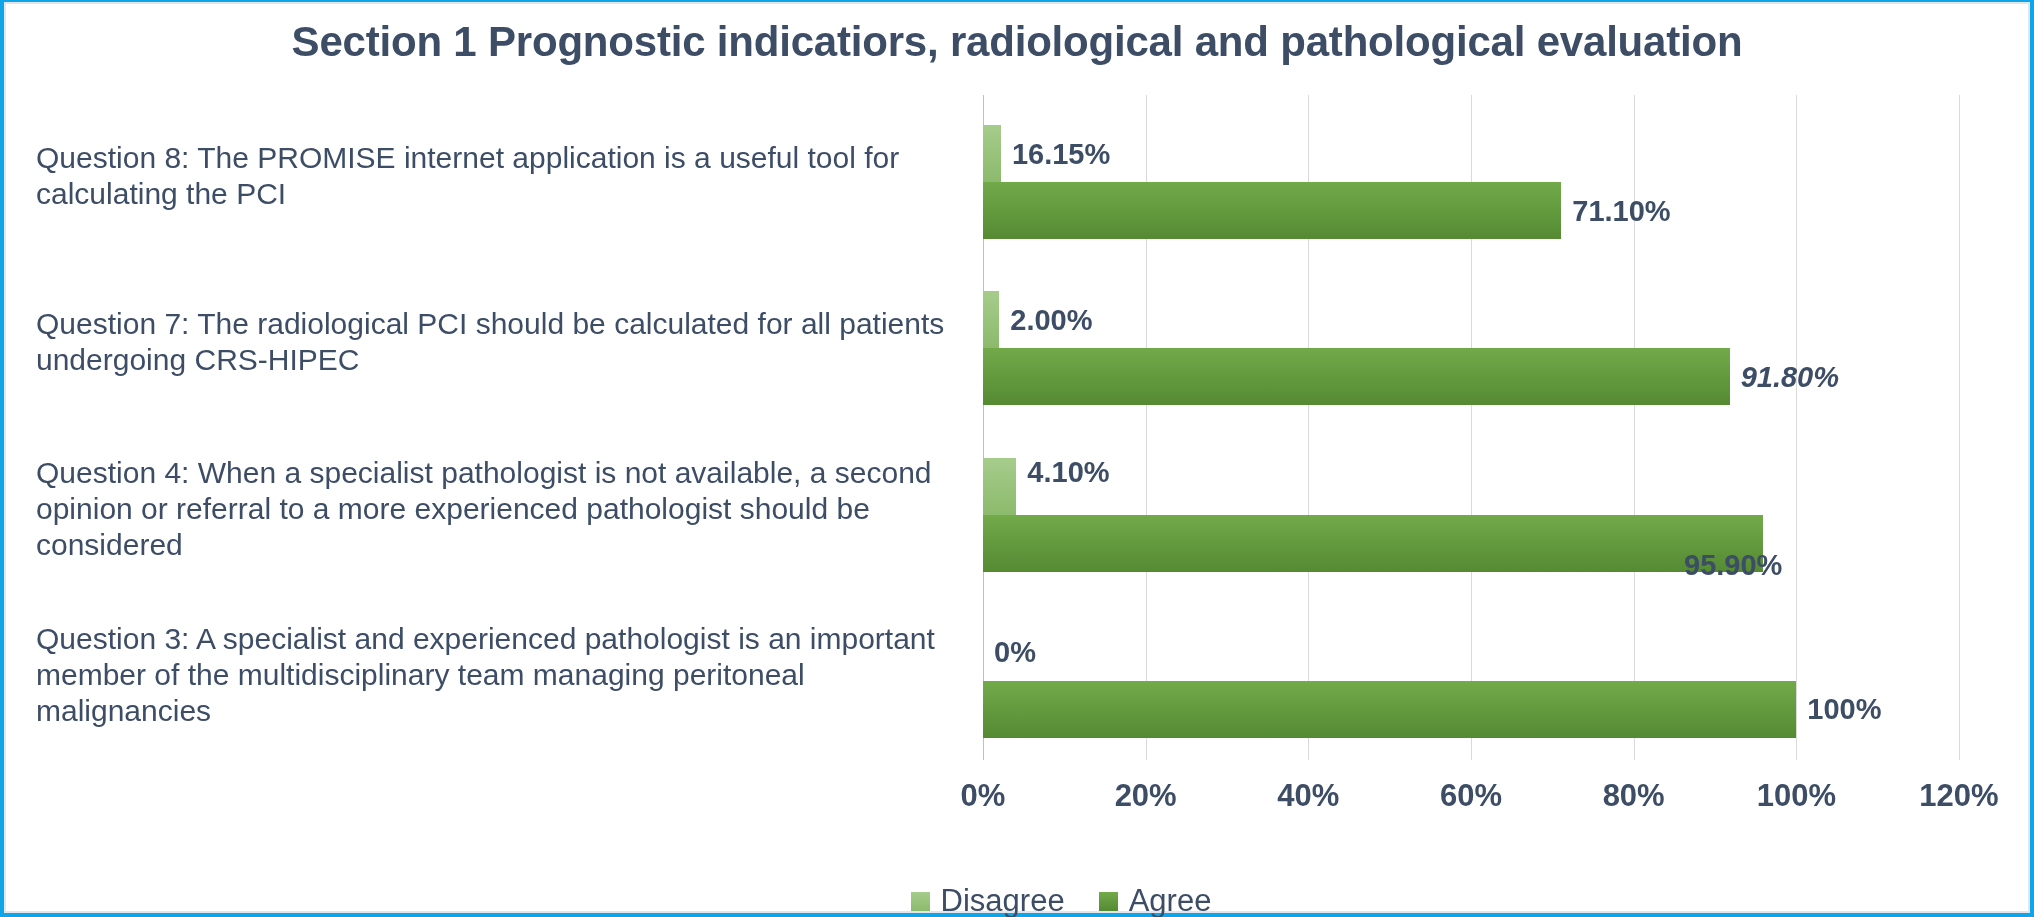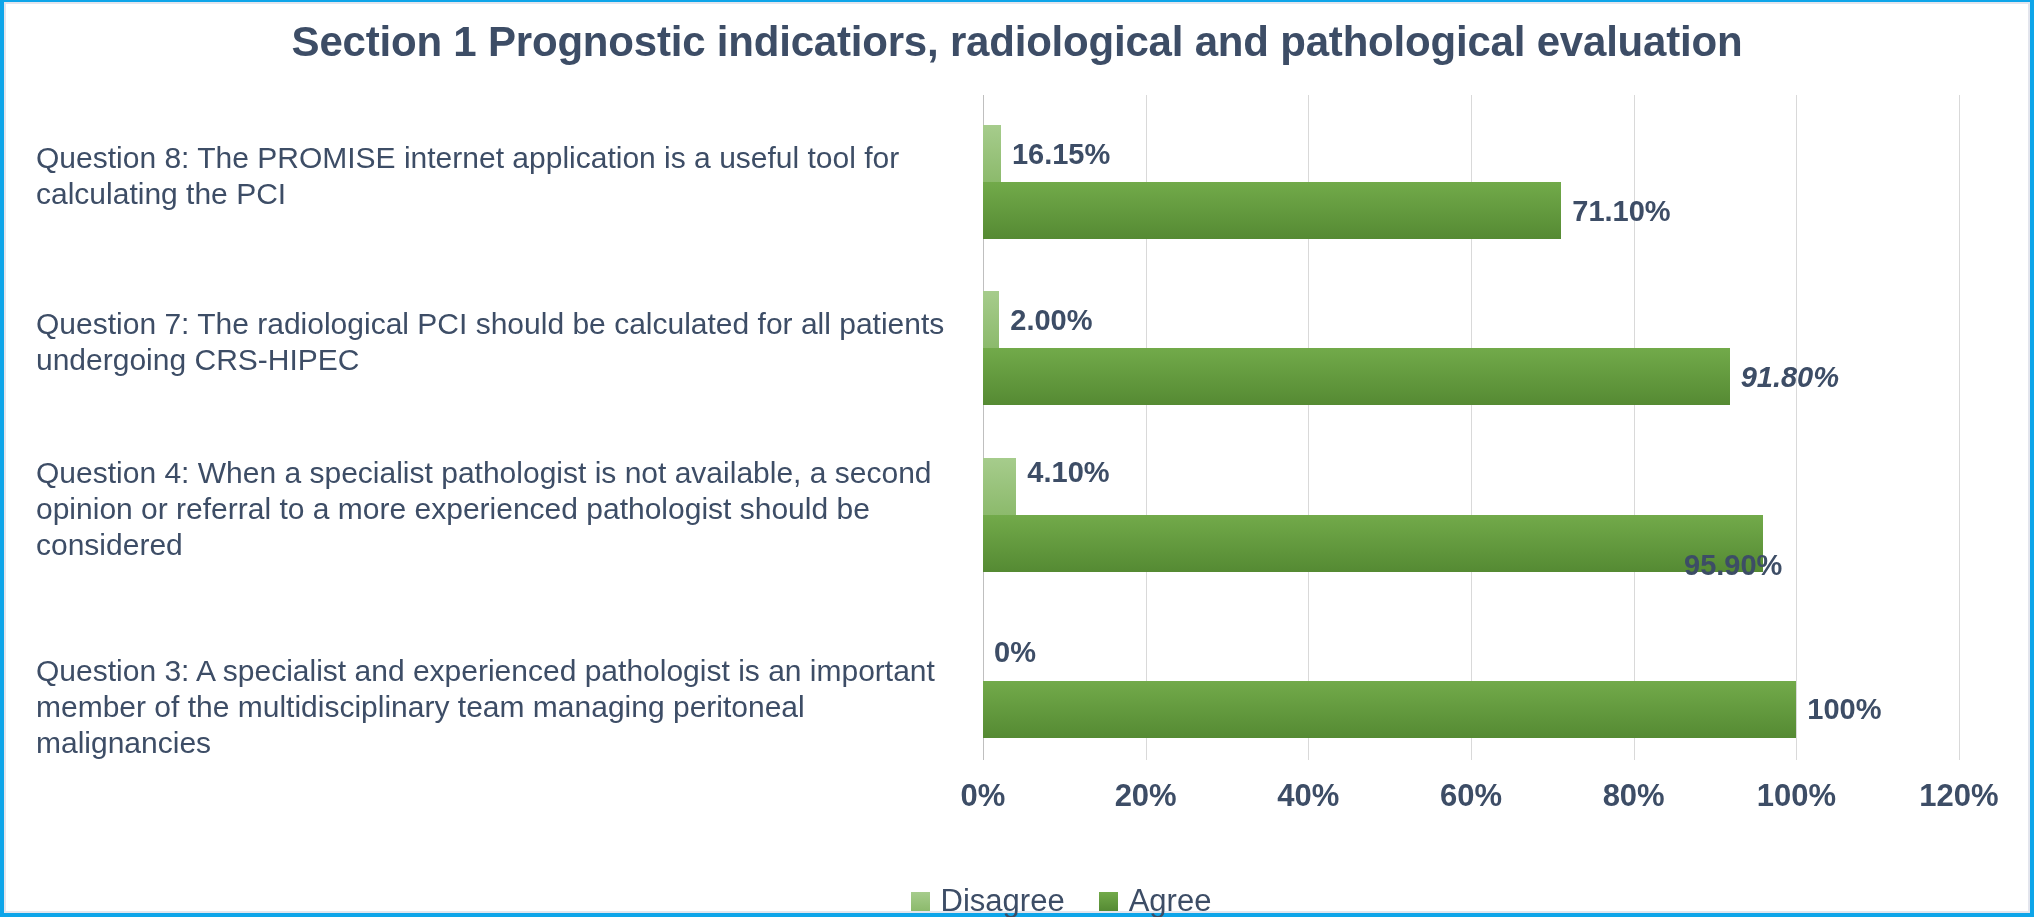--- a/index.html
+++ b/index.html
@@ -163,21 +163,21 @@
       <div class="bar-label" style="left: 1572.28px; top: 196.625px;">71.10%</div>
       <div class="cat-caption" style="top: 140.125px;">Question 8: The PROMISE internet application is a useful tool for calculating the PCI</div>
       <div class="bar-label" style="left: 1010.27px; top: 305.875px;">2.00%</div>
       <div class="bar-label" style="left: 1740.64px; top: 362.875px; font-style: italic;">91.80%</div>
       <div class="cat-caption" style="top: 306.375px;">Question 7: The radiological PCI should be calculated for all patients undergoing CRS-HIPEC</div>
       <div class="bar-label" style="left: 1027.35px; top: 458px;">4.10%</div>
       <div class="bar-label" style="left: 1684px; top: 529.125px; margin-top: 22px;">95.90%</div>
       <div class="cat-caption" style="top: 454.625px;">Question 4: When a specialist pathologist is not available, a second opinion or referral to a more experienced pathologist should be considered</div>
       <div class="bar-label" style="left: 994px; top: 638.375px;">0%</div>
       <div class="bar-label" style="left: 1807.33px; top: 695.375px;">100%</div>
-      <div class="cat-caption" style="top: 620.875px; margin-top: 32px;">Question 3: A specialist and experienced pathologist is an important member of the multidisciplinary team managing peritoneal malignancies</div>
+      <div class="cat-caption" style="top: 620.875px;">Question 3: A specialist and experienced pathologist is an important member of the multidisciplinary team managing peritoneal malignancies</div>
     </div>
 
   <div class="legend">
     <div class="legend-item">
       <span class="legend-swatch disagree"></span>
       <span class="legend-label">Disagree</span>
     </div>
     <div class="legend-item">
       <span class="legend-swatch agree"></span>
       <span class="legend-label">Agree</span>

